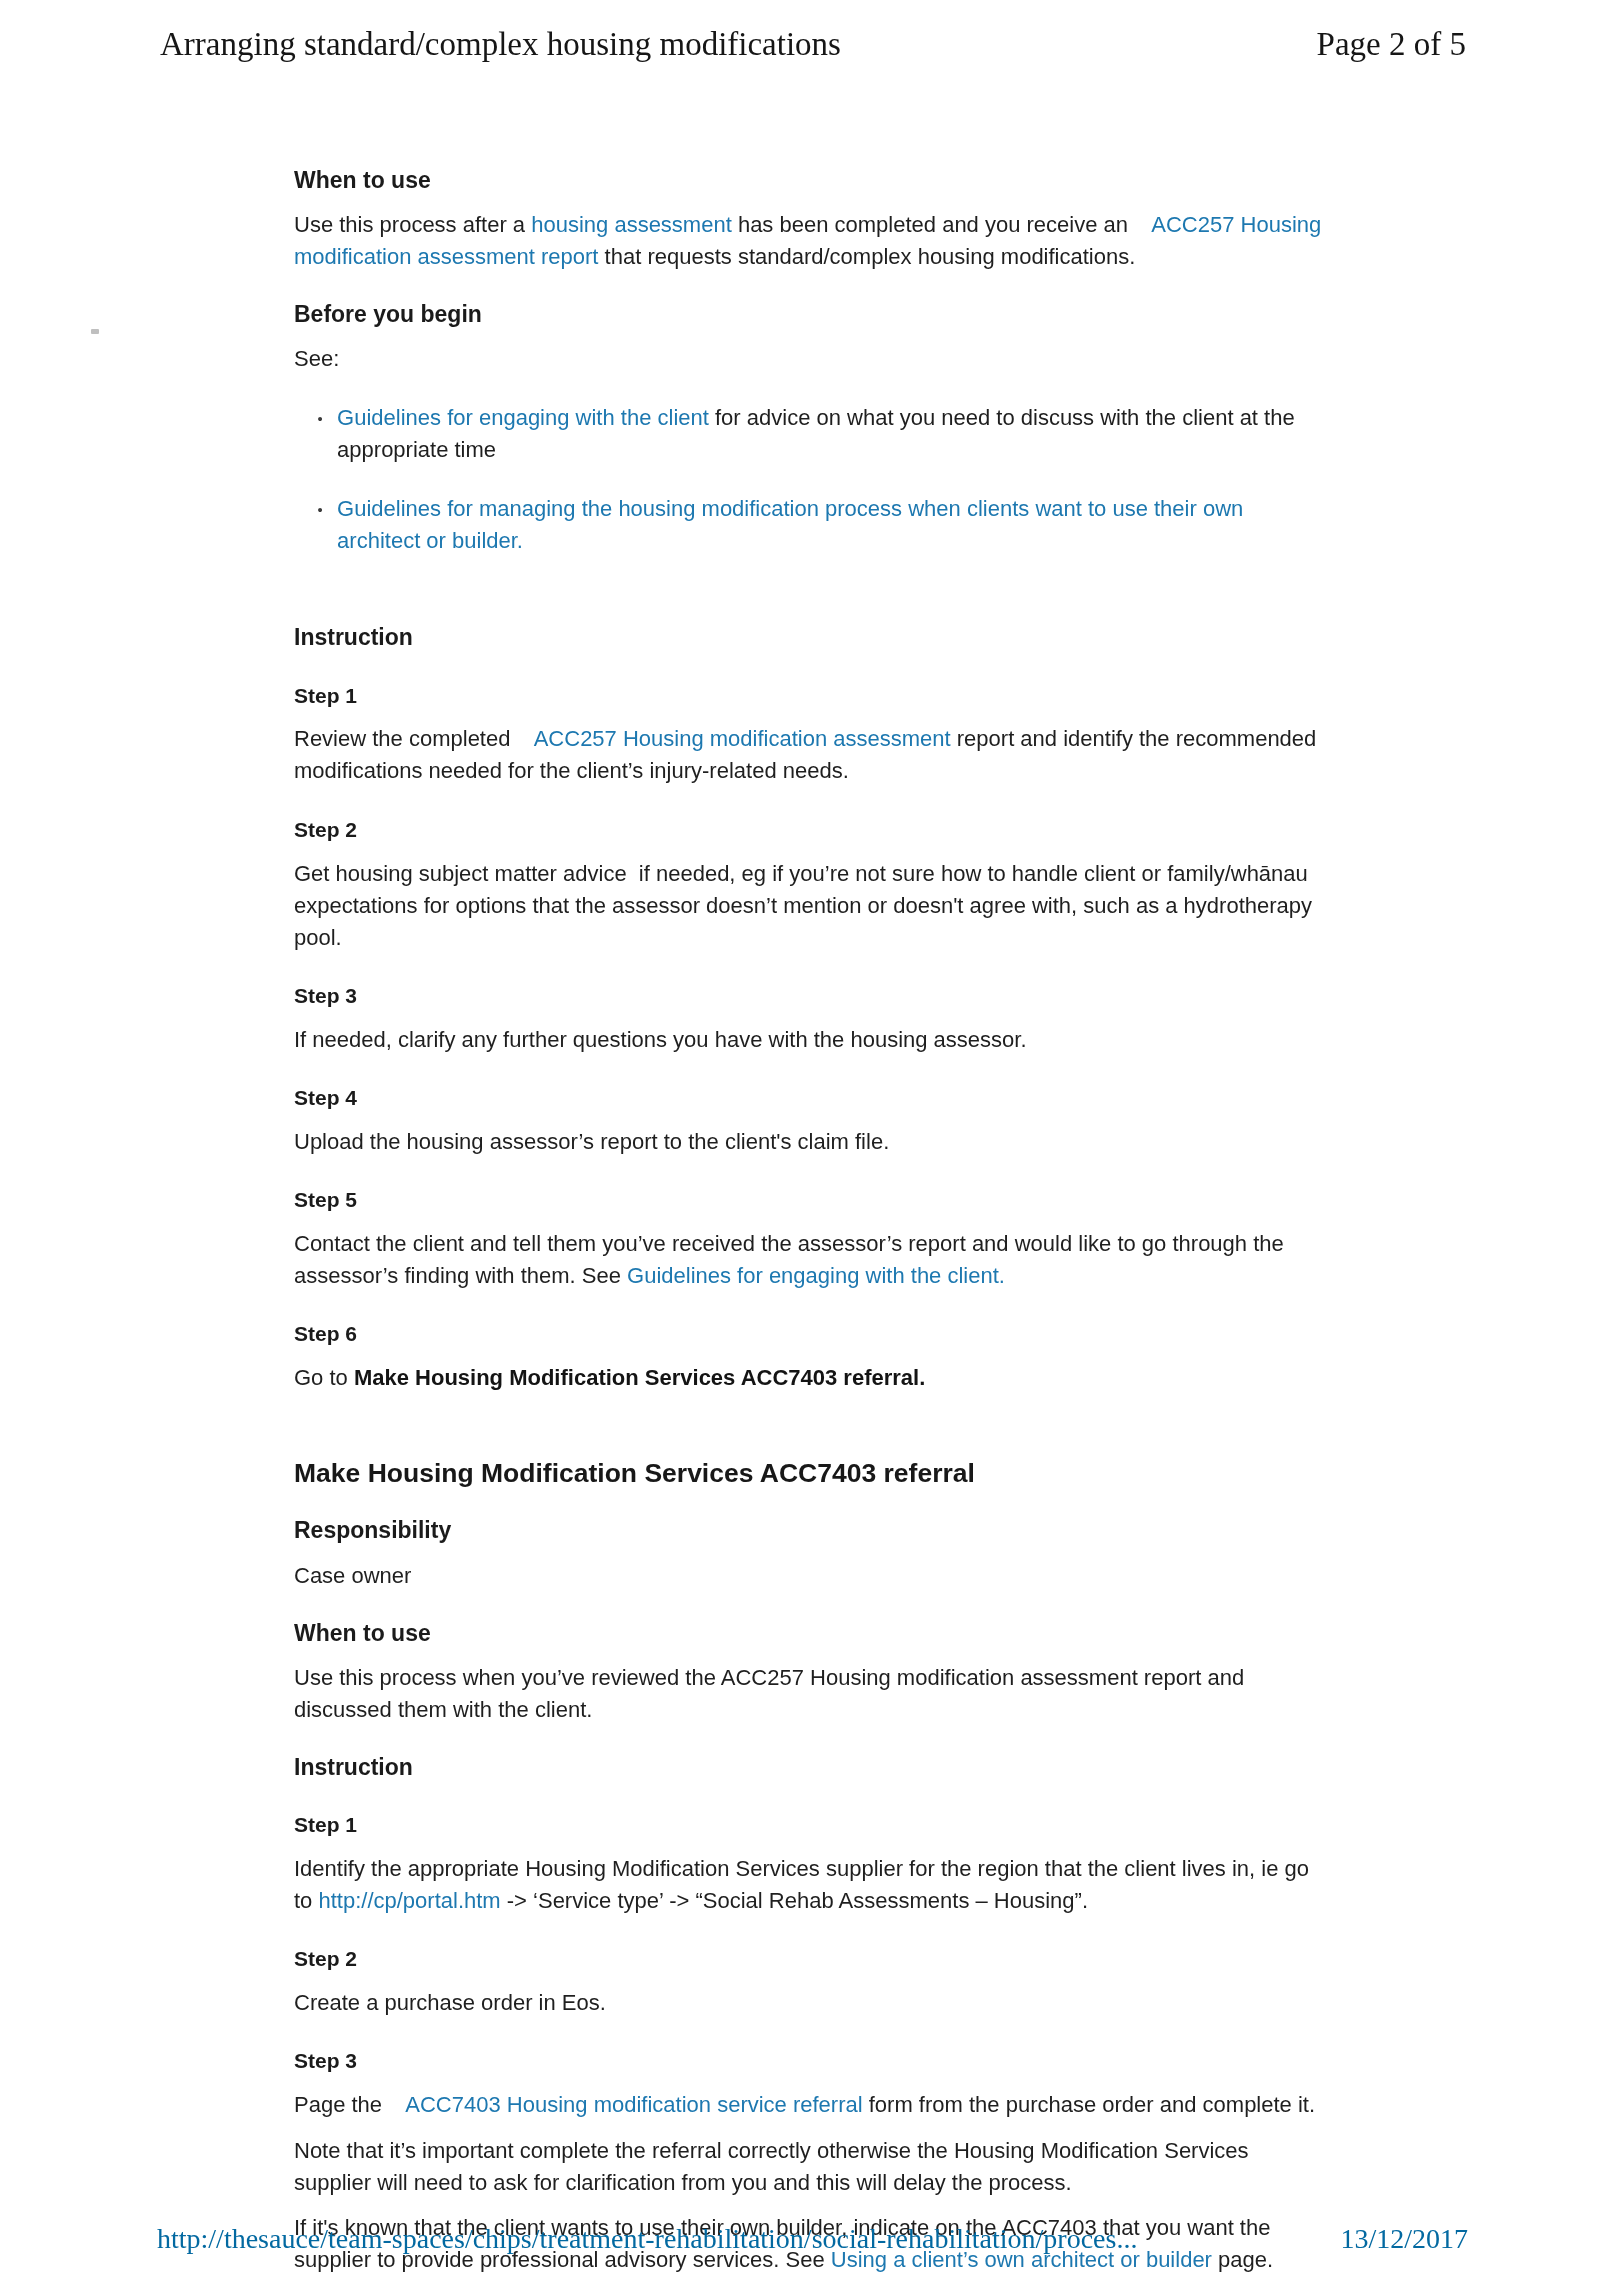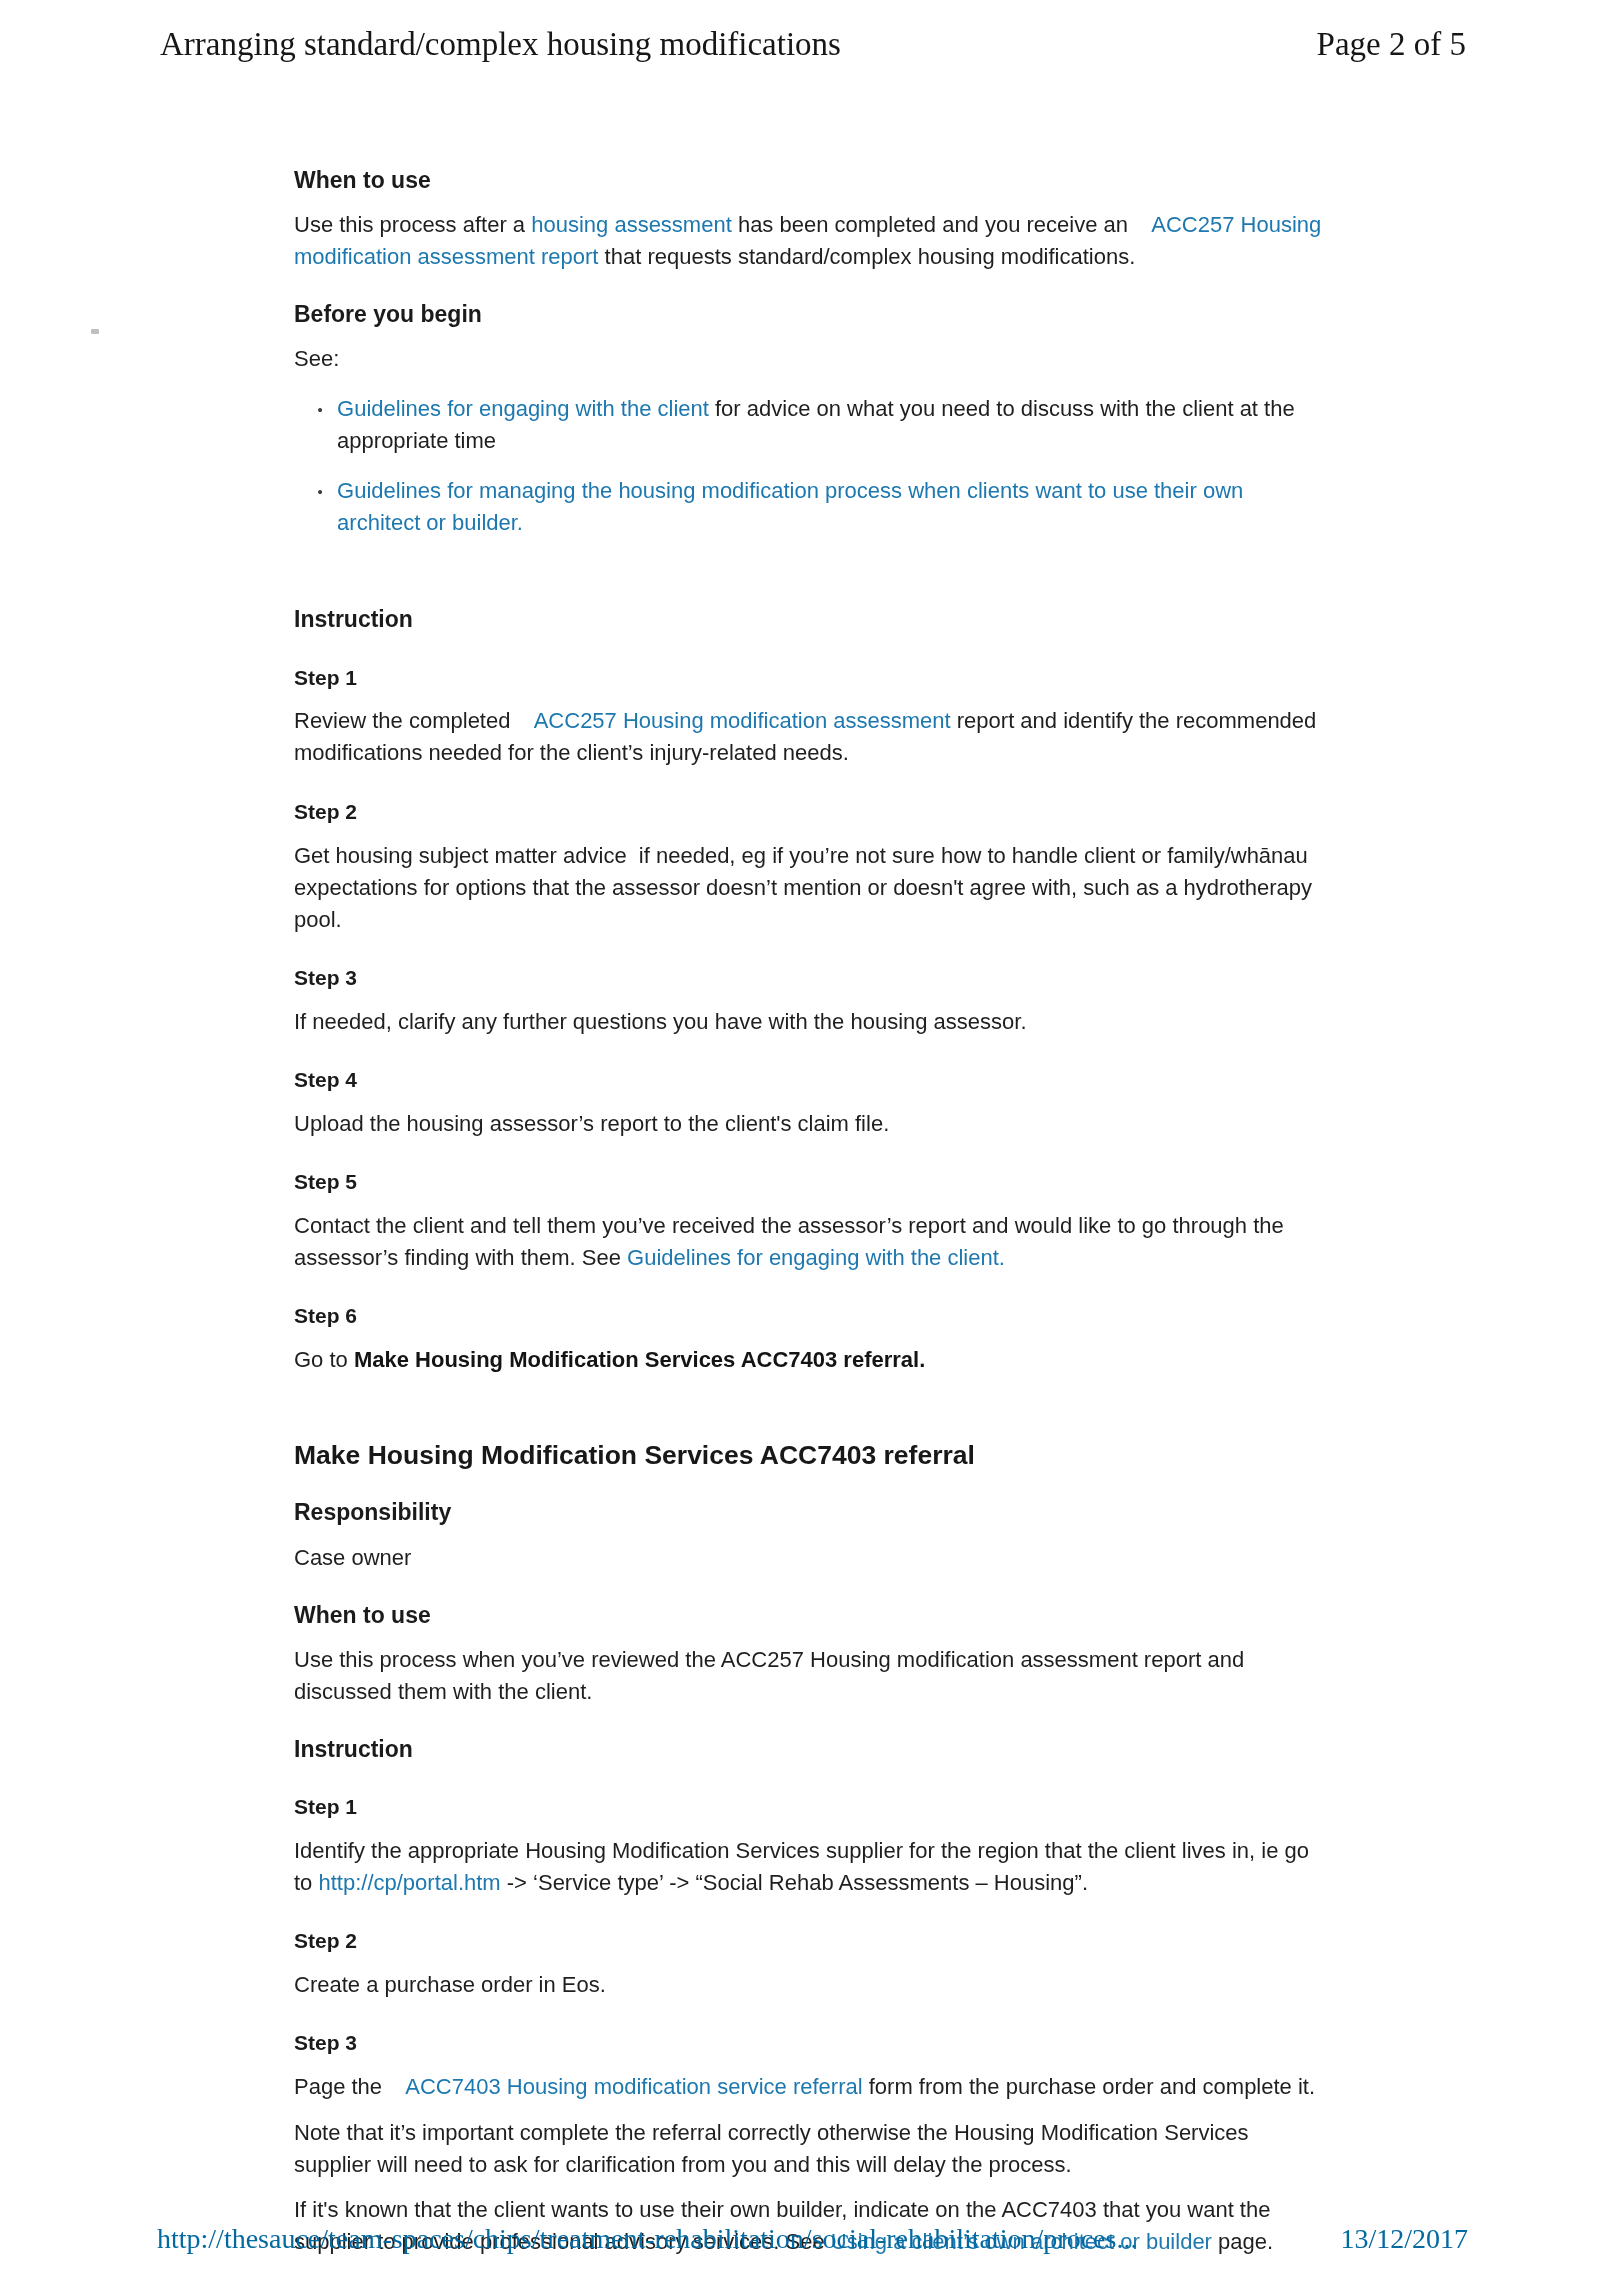--- a/index.html
+++ b/index.html
@@ -32,21 +32,21 @@
   .content h3{
     font-size:23px;line-height:31px;margin:25.5px 0 9.8px 0;
     color:#1b1b1b;font-weight:bold;white-space:pre-wrap;
   }
   .content h4{
     font-size:21px;line-height:29px;margin:27.4px 0 11.8px 0;
     color:#1b1b1b;font-weight:bold;white-space:pre-wrap;
   }
   .content .gap-lg{margin-top:65px;}
   .content ul{list-style:none;margin:5.9px 0 9.8px 0;padding:0 0 0 23.5px;}
-  .content li{position:relative;padding-left:19.6px;margin:18px 0;white-space:pre-wrap;}
+  .content li{position:relative;padding-left:19.6px;margin:27px 0;white-space:pre-wrap;}
   .content li::before{
     content:"\2022";position:absolute;left:0;top:1px;
     font-size:14.7px;color:#3a3a3a;
   }
   .content a{color:#1d78b0;text-decoration:none;cursor:pointer;}
   .content .b{font-weight:bold;color:#141414;}
   .scan-artifact{
     position:absolute;left:91px;top:329px;width:7.8px;height:4.9px;
     background:#8a8a8a;opacity:.55;border-radius:1px;
   }

